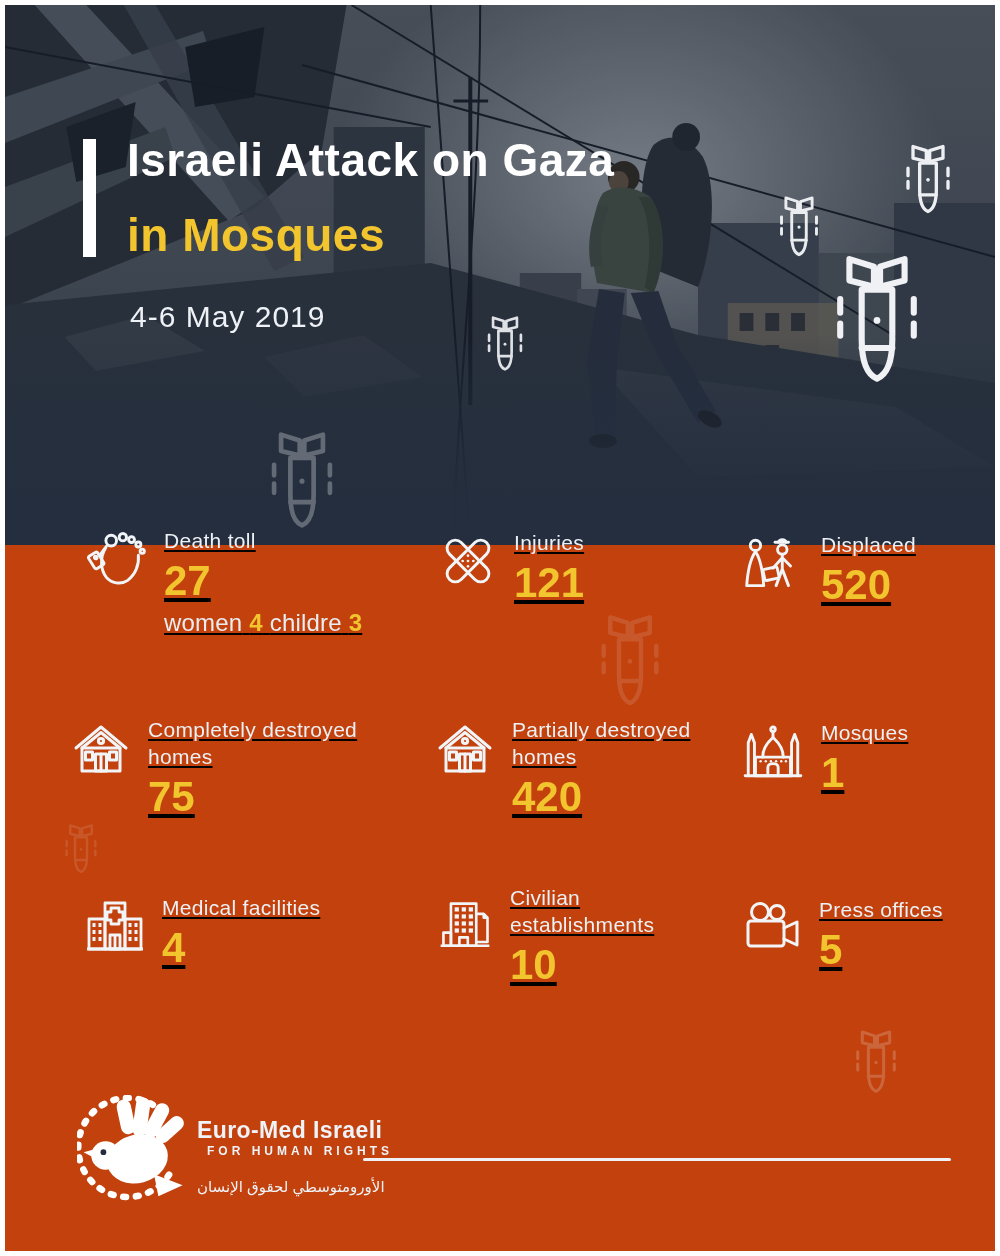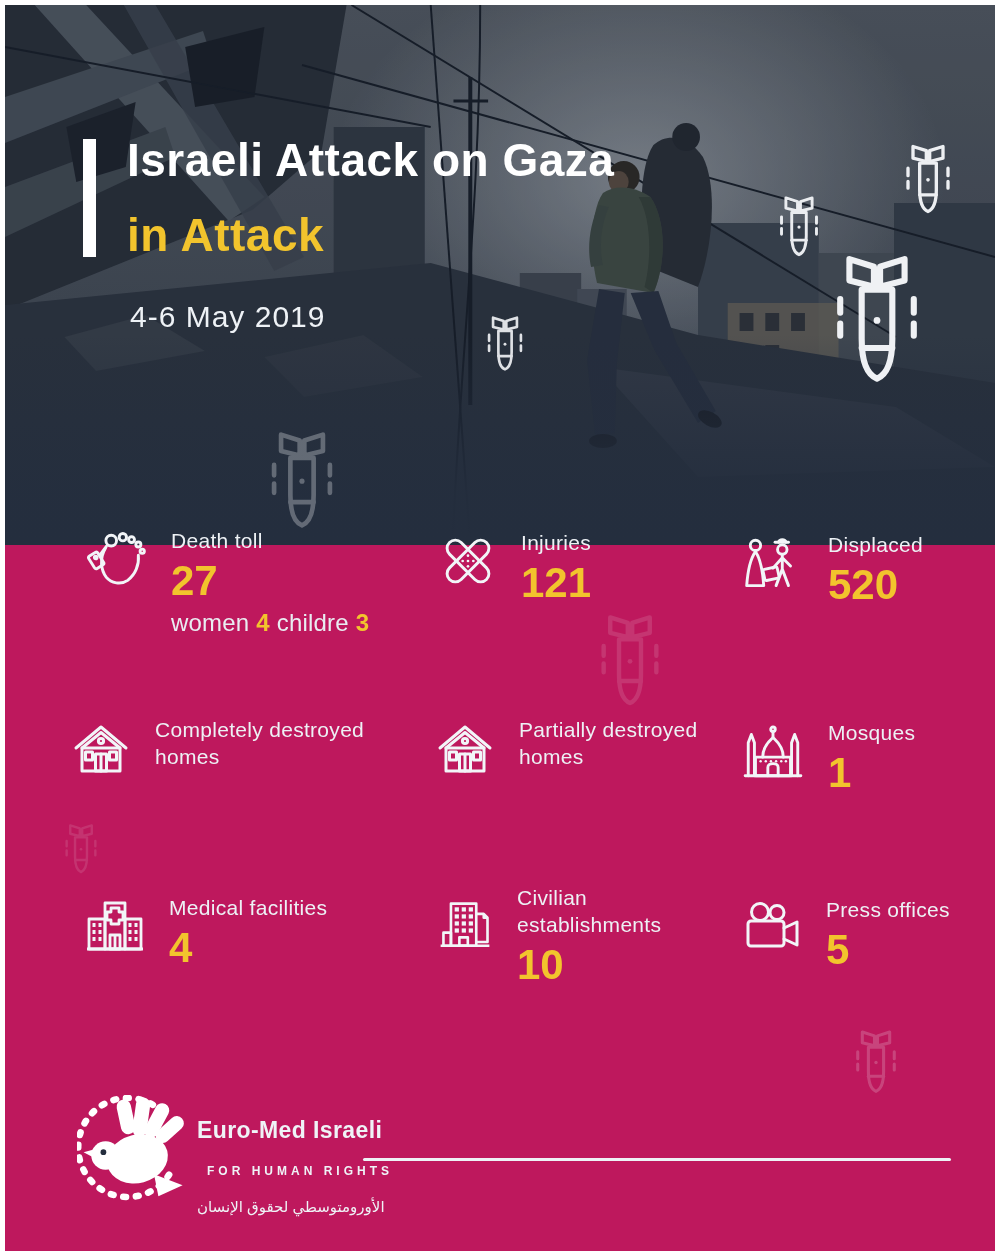--- a/index.html
+++ b/index.html
@@ -1,47 +1,47 @@
 <!DOCTYPE html>
 <html><head>
 <meta charset="utf-8">
 <style>
   html,body{margin:0;padding:0;background:#ffffff;}
   .page{
     position:relative;width:1000px;height:1256px;box-sizing:border-box;
-    background:#be185d;border:5px solid #ffffff;overflow:hidden;
+    background:#c2410c;border:5px solid #ffffff;overflow:hidden;
     font-family:"Liberation Sans","DejaVu Sans",sans-serif;
   }
   
   .hero{position:absolute;left:0;top:0;width:990px;height:540px;}
   .hero svg{display:block;width:100%;height:100%;}
   
   .title-bar{position:absolute;left:78px;top:134px;width:13px;height:118px;background:#ffffff;}
   .title-1{position:absolute;left:122px;top:130px;font-size:46px;font-weight:700;color:#ffffff;letter-spacing:.5px;line-height:1.1;}
   .title-2{position:absolute;left:122px;top:205px;font-size:46px;font-weight:700;color:#f2c42d;letter-spacing:.5px;line-height:1.1;}
   .date{position:absolute;left:125px;top:295px;font-size:30px;font-weight:400;color:#eef2f6;letter-spacing:1px;}
   
   .bomb{position:absolute;color:#f3f5f8;pointer-events:none;}
   .bomb svg{display:block;}
   
-  .stat{position:absolute;display:flex;gap:22px;align-items:flex-start;}
+  .stat{position:absolute;display:flex;gap:15px;align-items:flex-start;text-decoration:underline;}
   .stat-icon{flex:0 0 auto;color:#f2f5f8;}
   .stat-icon svg{display:block;width:100%;height:auto;}
   .stat-text{display:flex;flex-direction:column;width:215px;}
   .stat-text.narrow{width:160px;}
   .stat-label{font-size:21px;line-height:1.28;color:#edf1f5;letter-spacing:.3px;font-weight:400;}
   .stat-value{font-size:42px;font-weight:700;color:#f2c42d;line-height:1.1;margin-top:3px;}
   .stat-sub{font-size:24px;color:#e9edf2;margin-top:5px;letter-spacing:.2px;}
   .stat-sub .yv{color:#f2c42d;font-weight:700;}
   
   .logo{position:absolute;left:72px;top:1090px;width:110px;height:110px;}
   .logo svg{display:block;width:100%;height:100%;}
   .org{position:absolute;left:192px;top:1112px;color:#eff3f7;}
   .org-name{font-size:23px;font-weight:700;letter-spacing:.4px;}
-  .org-sub{font-size:12px;font-weight:700;letter-spacing:4px;margin-top:20px;padding-left:10px;}
+  .org-sub{font-size:12px;font-weight:700;letter-spacing:4px;margin-top:0;padding-left:10px;}
   .org-ar{font-size:15px;margin-top:20px;}
   .rule{position:absolute;left:358px;top:1153px;width:588px;height:3px;background:#eef2f6;border-radius:2px;}
 </style>
 </head>
 <body>
 
 <div class="page">
 
   <svg width="0" height="0" style="position:absolute">
     <defs>
@@ -306,21 +306,21 @@
       </svg>
     </div>
   <div class="bomb" style="left:848px;top:1024px;opacity:.2">
       <svg width="46" height="70">
         <use href="#sym-bomb"></use>
       </svg>
     </div>
 
   <div class="title-bar"></div>
   <div class="title-1">Israeli Attack on Gaza</div>
-  <div class="title-2">in Attack</div>
+  <div class="title-2">in Mosques</div>
   <div class="date">4-6 May 2019</div>
 
   <div class="stat" style="left:82px;top:523px">
     <div class="stat-icon" style="width:62px">
         <svg viewBox="0 0 64 64">
           <use href="#sym-foot"></use>
         </svg>
       </div>
     <div class="stat-text">
       <div class="stat-label">Death toll</div>
@@ -359,31 +359,33 @@
   </div>
 
   <div class="stat" style="left:64px;top:712px">
     <div class="stat-icon" style="width:64px">
         <svg viewBox="0 0 64 64">
           <use href="#sym-house"></use>
         </svg>
       </div>
     <div class="stat-text">
       <div class="stat-label">Completely destroyed homes</div>
+      <div class="stat-value">75</div>
     </div>
   </div>
 
   <div class="stat" style="left:428px;top:712px">
     <div class="stat-icon" style="width:64px">
         <svg viewBox="0 0 64 64">
           <use href="#sym-house"></use>
         </svg>
       </div>
     <div class="stat-text">
       <div class="stat-label">Partially destroyed homes</div>
+      <div class="stat-value">420</div>
     </div>
   </div>
 
   <div class="stat" style="left:735px;top:715px">
     <div class="stat-icon" style="width:66px">
         <svg viewBox="0 0 64 64">
           <use href="#sym-mosque"></use>
         </svg>
       </div>
     <div class="stat-text narrow">

